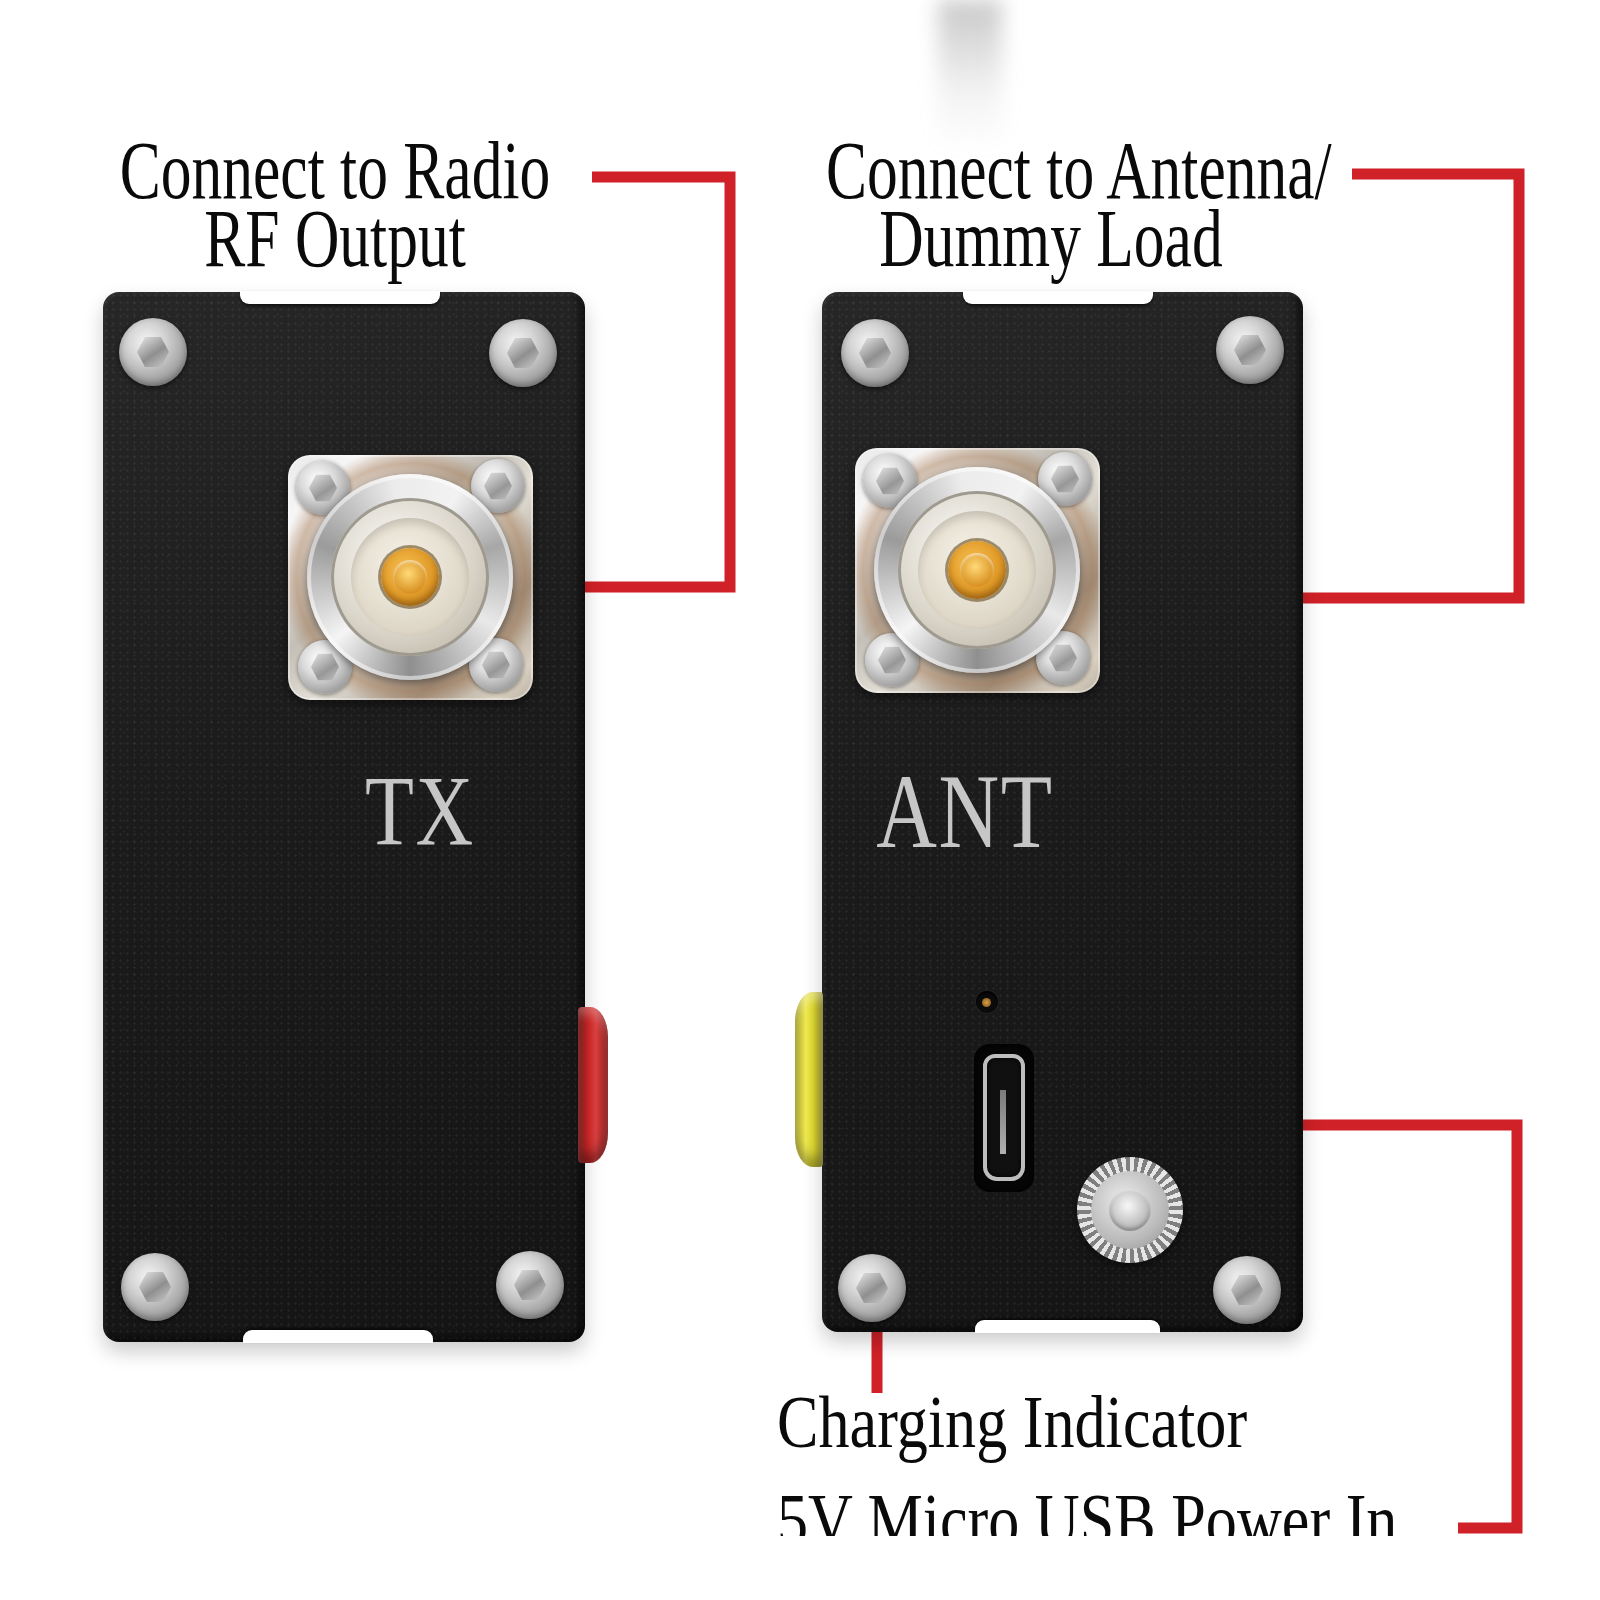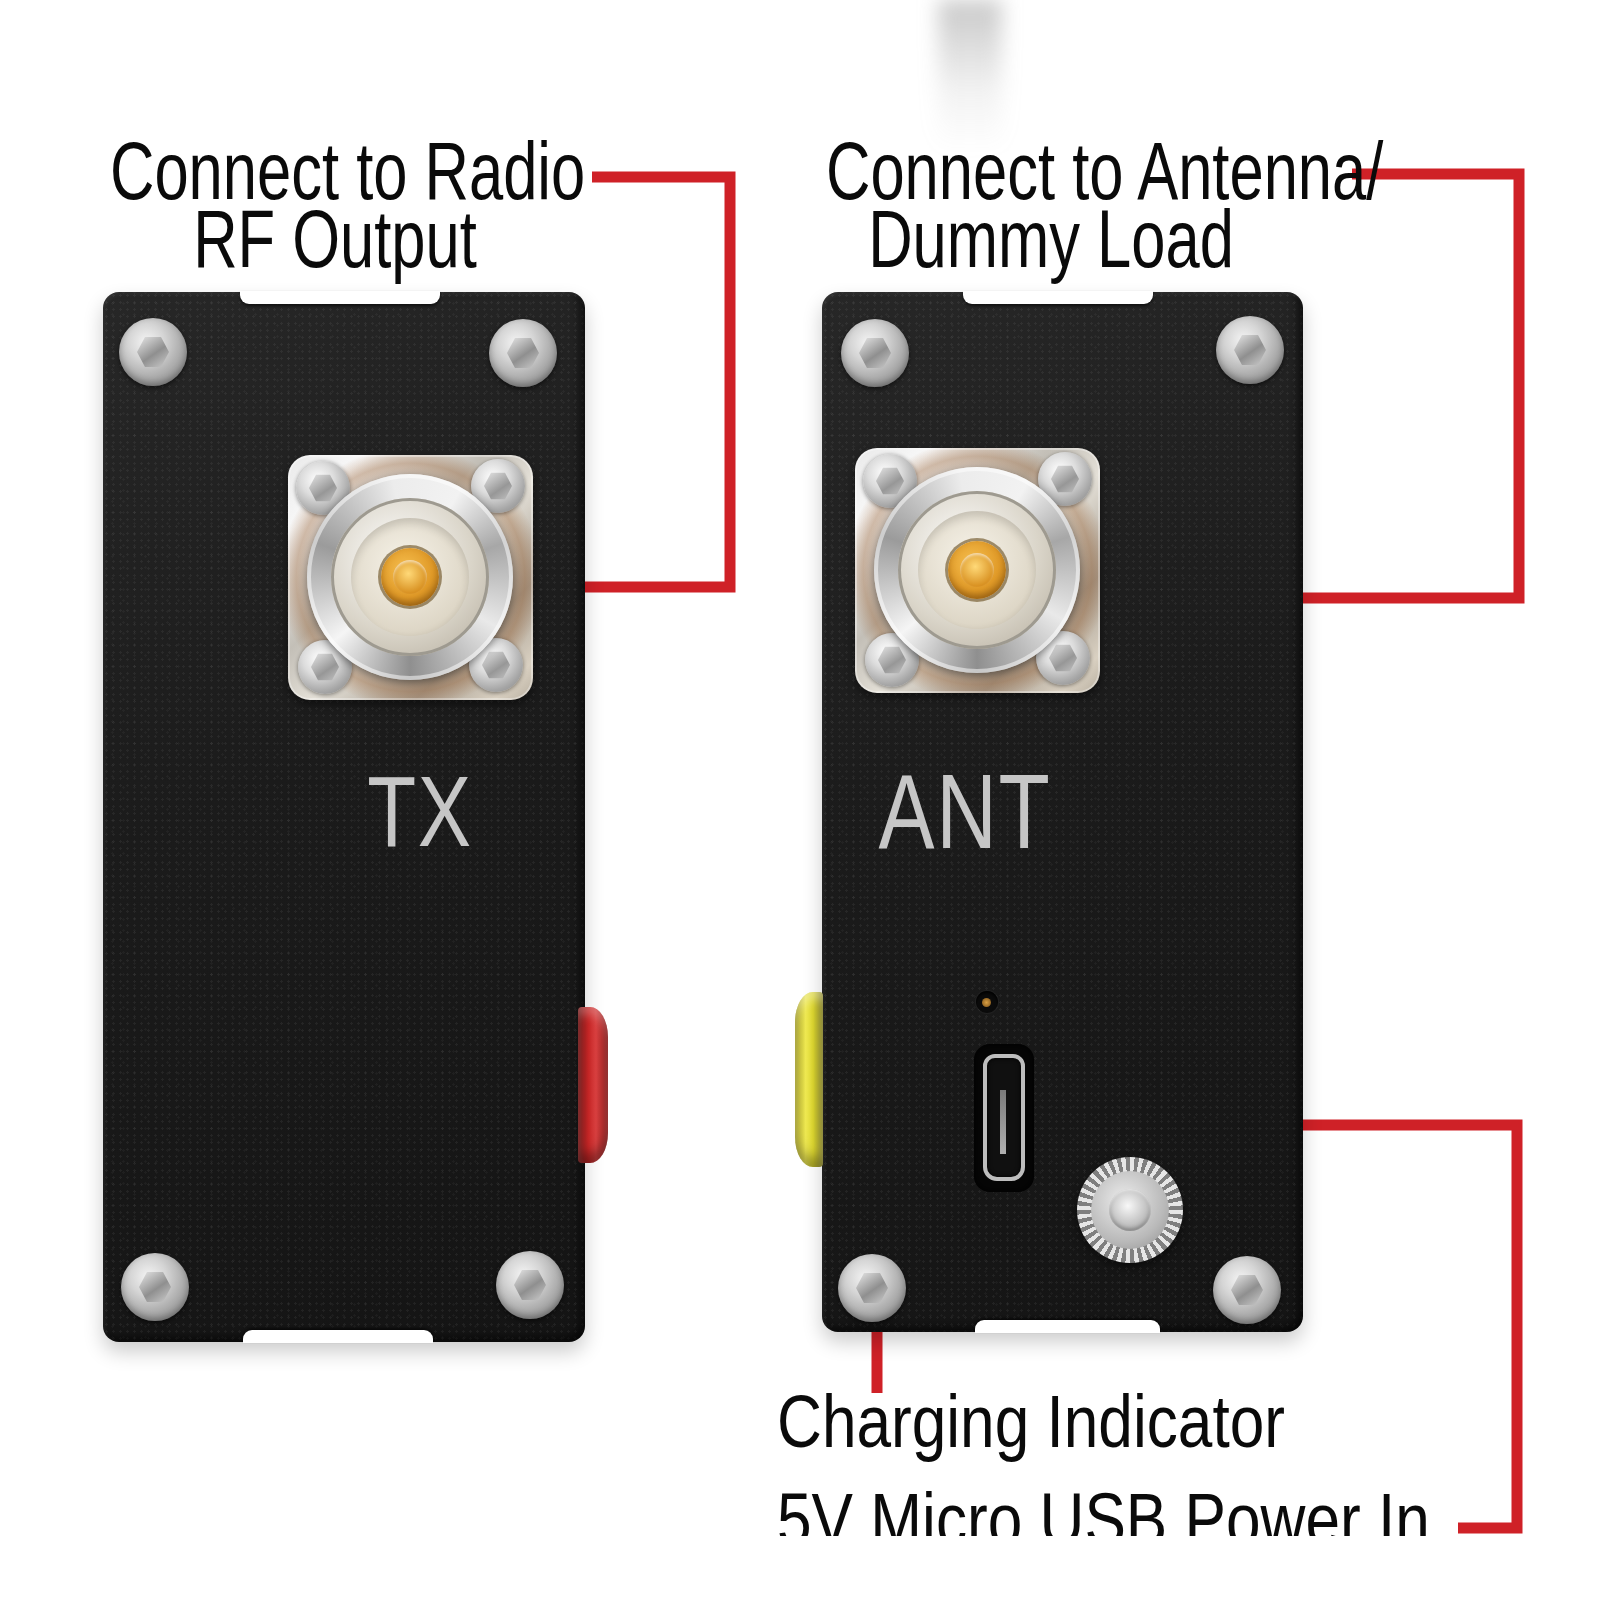--- a/index.html
+++ b/index.html
@@ -1,17 +1,17 @@
 <!DOCTYPE html>
 <html style="--page-bg: #ffffff; --callout-red: #cf2127; --case-black: #1c1c1c; --engraving-gray: #c6c6c6; --label-black: #0a0a0a; --button-red: #c62626; --button-yellow: #d8d22e; --pin-gold: #e09a28;"><head>
 <meta charset="utf-8">
 <style>
   html,body{margin:0;padding:0;background:#ffffff;}
   #canvas{position:relative;width:1600px;height:1536px;background:var(--page-bg,#fff);overflow:hidden;
-          font-family:Liberation Sans, sans-serif;}
+          font-family:Liberation Serif, serif;}
   .abs{position:absolute;}
 
   
   .toplabel{position:absolute;font-size:82px;line-height:68px;text-align:center;
             color:var(--label-black,#0a0a0a);transform:scaleX(.75);transform-origin:50% 0;
             white-space:nowrap;}
   .botlabel{position:absolute;font-size:74px;line-height:74px;
             color:var(--label-black,#0a0a0a);transform:scaleX(.84);transform-origin:0 0;
             white-space:nowrap;}
 

